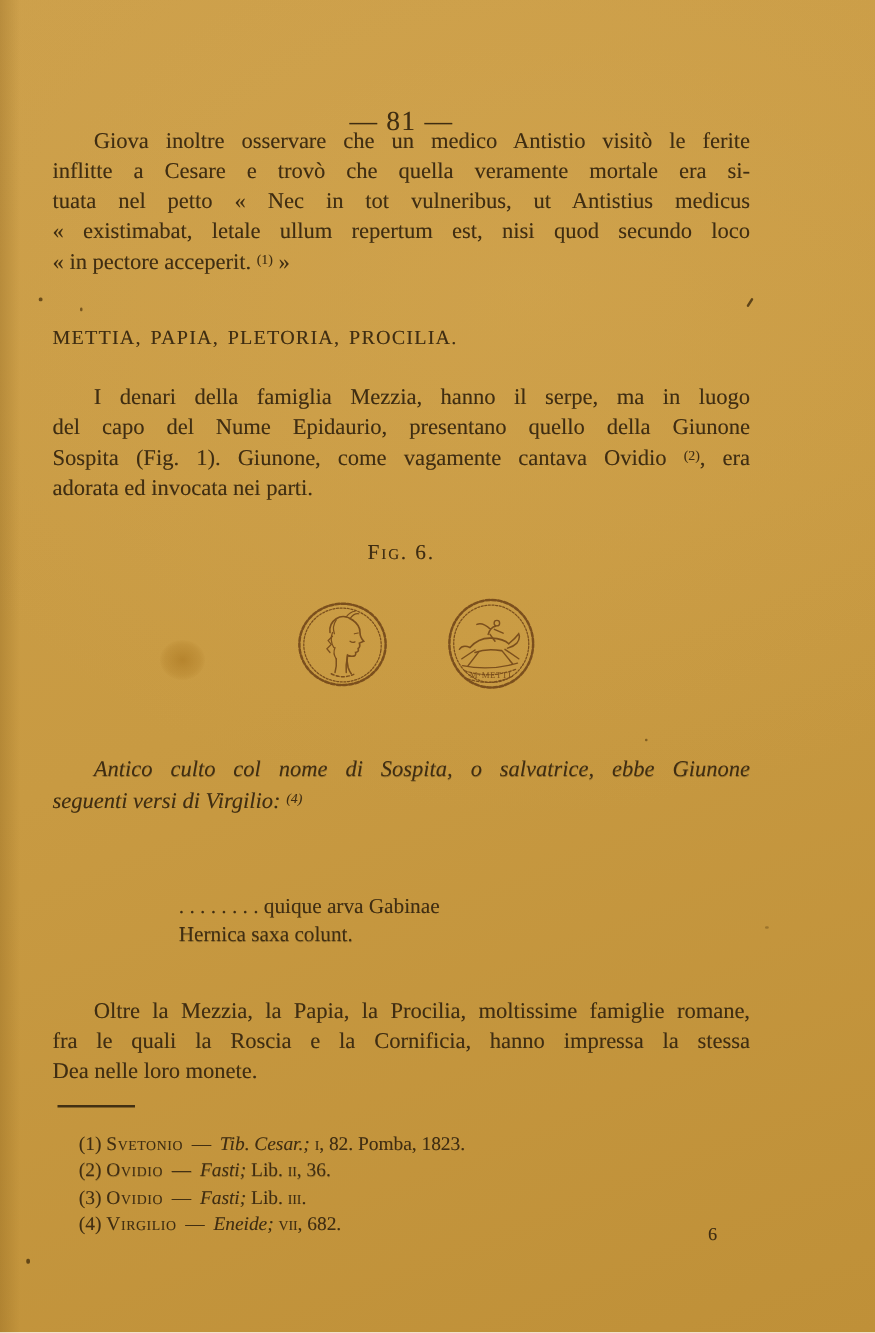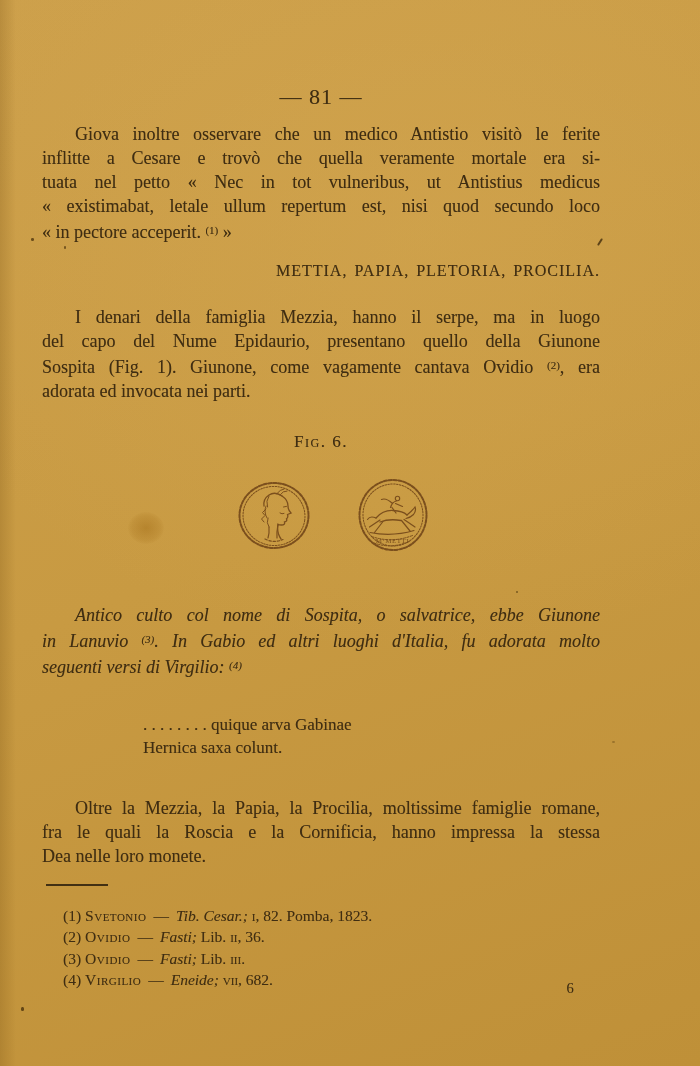--- a/index.html
+++ b/index.html
@@ -17,21 +17,21 @@
     background:linear-gradient(90deg, rgba(110,72,12,.22), rgba(110,72,12,0));
     pointer-events:none;
   }
   .txt{position:absolute;left:42px;width:558px;font-size:18px;line-height:24px;
        text-shadow:.2px .2px 0 rgba(63,45,18,.35);}
   .jline{text-align:justify;text-align-last:justify;}
   .endl{text-align:justify;text-align-last:left;}
   .ind{padding-left:33px;}
   .pagenum{position:absolute;left:42px;width:558px;top:84px;text-align:center;
        font-size:22px;letter-spacing:1px;text-shadow:.2px .2px 0 rgba(63,45,18,.35);}
-  .heading{position:absolute;left:42px;width:558px;top:262px;text-align:right;
+  .heading{position:absolute;left:42px;width:558px;top:262px;text-align:left;
        font-size:16px;letter-spacing:1px;word-spacing:2px;
        text-shadow:.2px .2px 0 rgba(63,45,18,.4);}
   .figcap{position:absolute;left:42px;width:558px;top:432px;text-align:center;
        font-variant:small-caps;font-size:17px;letter-spacing:1.5px;
        text-shadow:.2px .2px 0 rgba(63,45,18,.4);}
   .coin{position:absolute;}
   .coin svg{display:block;}
   .verse{position:absolute;left:143px;top:713px;font-size:17px;line-height:23px;width:420px;
        text-shadow:.2px .2px 0 rgba(63,45,18,.35);}
   .fnrule{position:absolute;left:46px;top:884px;width:62px;height:2px;background:#423013;}
@@ -58,21 +58,21 @@
   .tick{position:absolute;left:599px;top:238px;width:2px;height:8px;background:#4a3410;
        transform:rotate(32deg);border-radius:1px;opacity:.85;pointer-events:none;}
 </style>
 </head>
 <body>
 
 <div class="page">
 
   <div class="pagenum">— 81 —</div>
 
-  <div class="txt" style="top:122px;">
+  <div class="txt" style="top:100px;">
     <div class="jline ind">Giova inoltre osservare che un medico Antistio visitò le ferite</div>
     <div class="jline">inflitte a Cesare e trovò che quella veramente mortale era si-</div>
     <div class="jline">tuata nel petto « Nec in tot vulneribus, ut Antistius medicus</div>
     <div class="jline">« existimabat, letale ullum repertum est, nisi quod secundo loco</div>
     <div class="endl"><span>« in pectore acceperit. </span><span class="sup">(1)</span><span> »</span></div>
   </div>
 
   <div class="heading">METTIA, PAPIA, PLETORIA, PROCILIA.</div>
 
   <div class="txt" style="top:305px;">
@@ -122,21 +122,20 @@
 
       <path d="M14,55.5 Q36,60 58,53.5" stroke-width="1.1"></path>
 
       <path d="M15.5,59.5 Q36,66.5 56.5,58.5 M18,66 Q36,72.5 54,64" stroke-width="1" stroke-dasharray="2.2 1.4"></path>
       <text x="36.5" y="65.5" text-anchor="middle" font-size="7" letter-spacing="0.5" fill="#7b4f1d" stroke="none" font-family="Liberation Serif, serif">M·METTI</text>
     </svg>
   </div>
 
   <div class="txt" style="top:603px;font-style:italic;">
     <div class="jline ind">Antico culto col nome di Sospita, o salvatrice, ebbe Giunone</div>
-    <div class="jline"><span>in Lanuvio </span><span class="sup">(3)</span><span>. In Gabio ed altri luoghi d'Italia, fu adorata molto</span></div>
     <div class="endl"><span>seguenti versi di Virgilio: </span><span class="sup">(4)</span></div>
   </div>
 
   <div class="verse">
     <div>. . . . . . . .  quique arva Gabinae</div>
     <div>Hernica saxa colunt.</div>
   </div>
 
   <div class="txt" style="top:796px;">
     <div class="jline ind">Oltre la Mezzia, la Papia, la Procilia, moltissime famiglie romane,</div>

